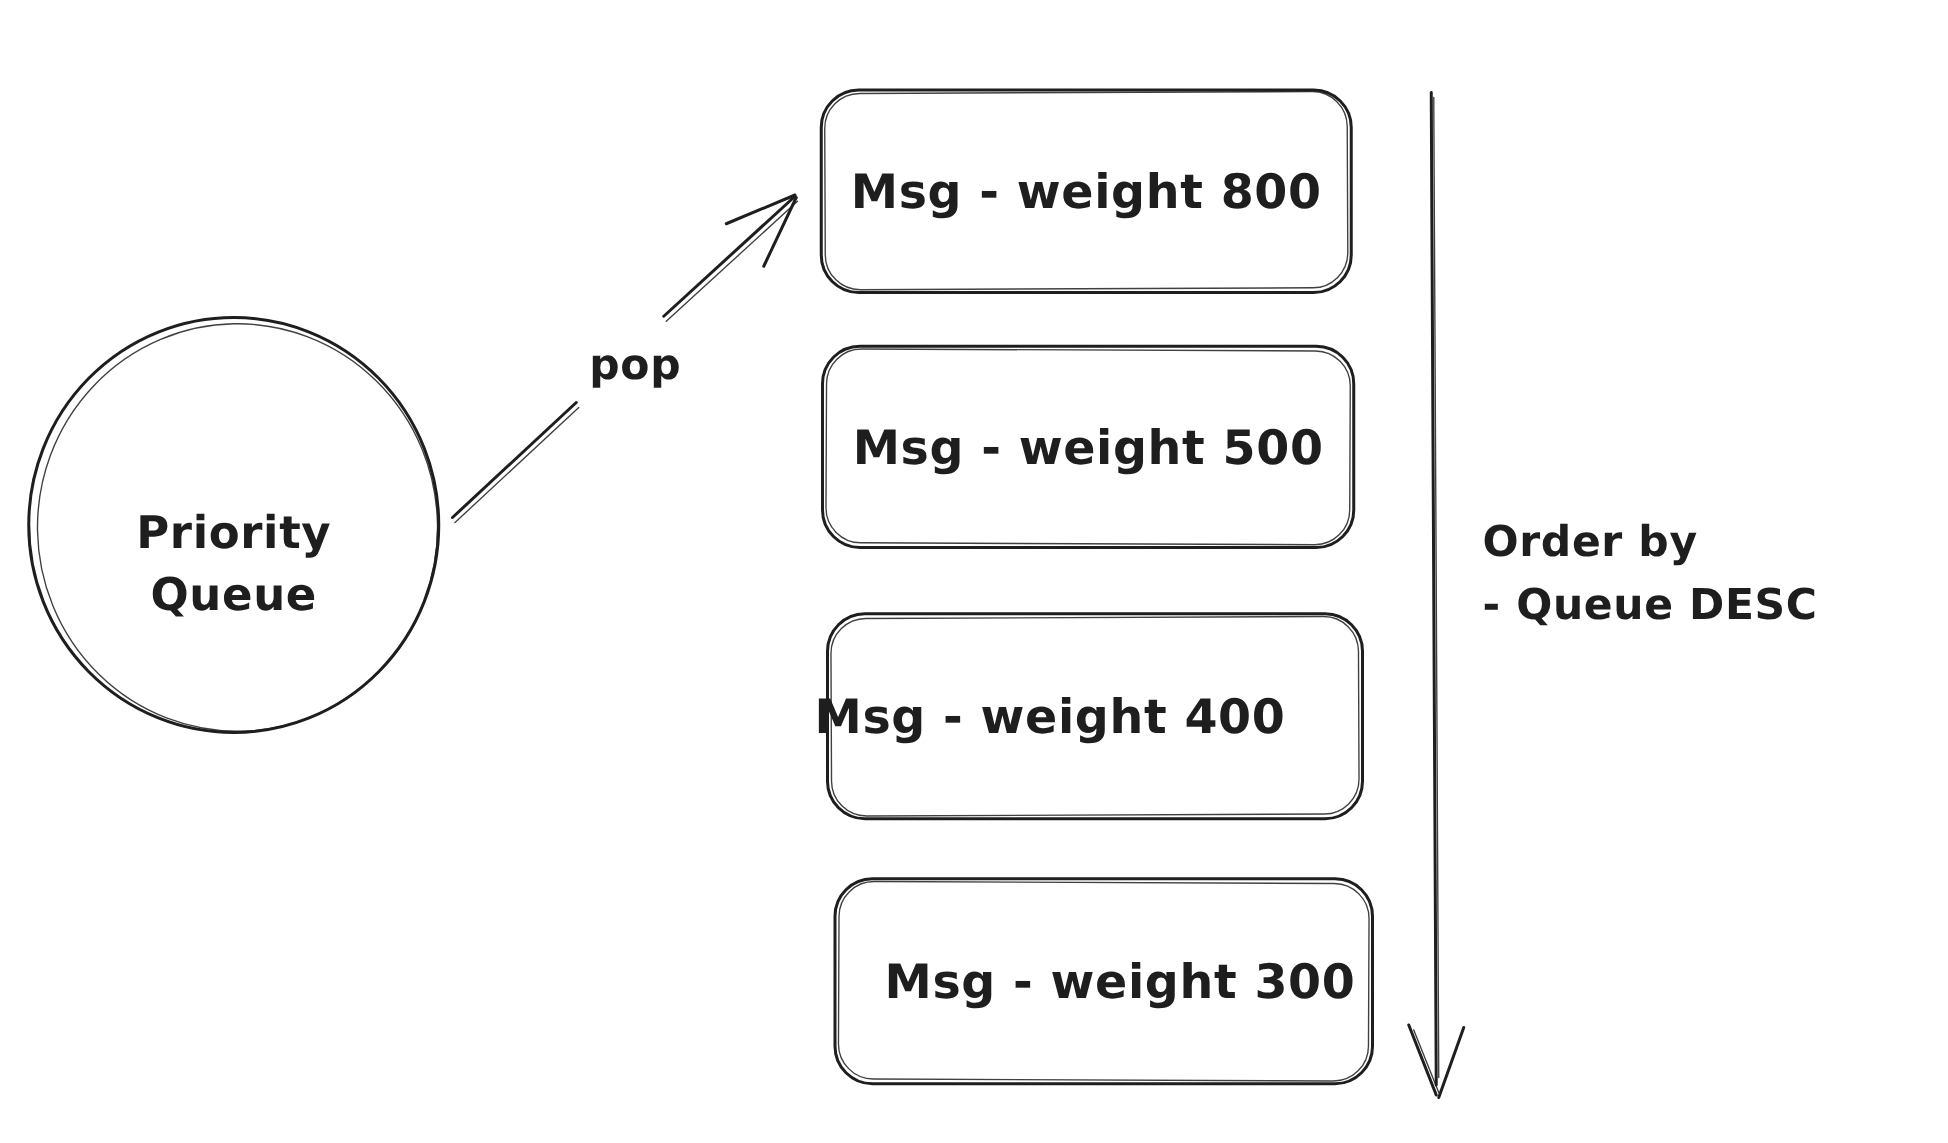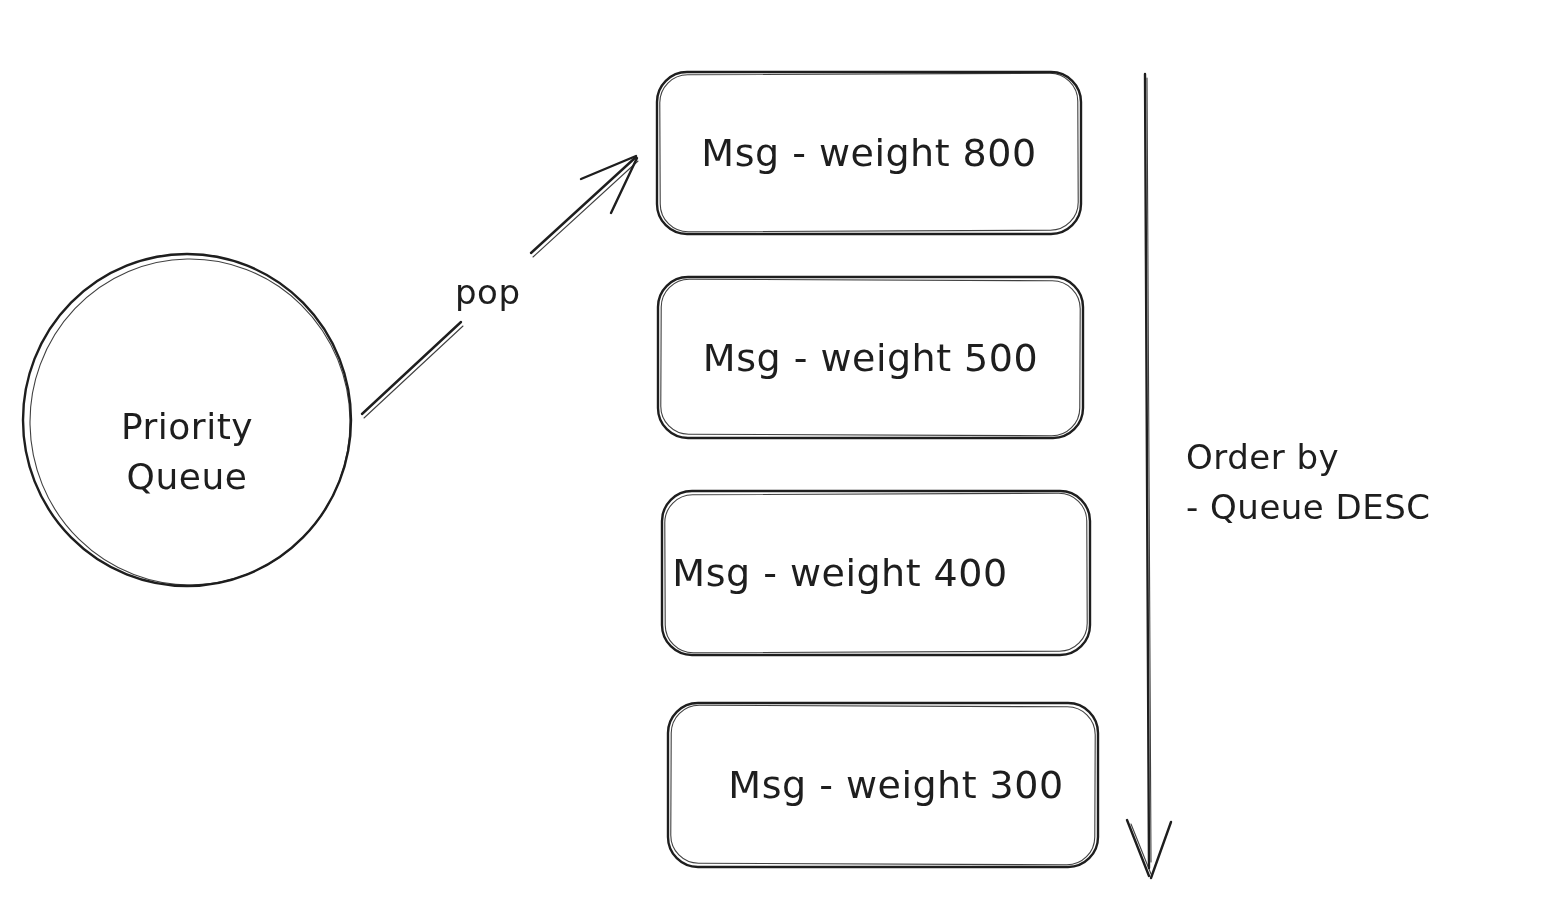--- a/index.html
+++ b/index.html
@@ -32,51 +32,51 @@
   .stroke-ghost {
     fill: none;
     stroke: var(--stroke);
     stroke-width: 1.1;
     opacity: 0.85;
     stroke-linecap: round;
   }
   .label {
     position: absolute;
     color: var(--stroke);
-    font-weight: normal;
+    font-weight: bold;
     letter-spacing: 0.5px;
     white-space: nowrap;
   }
   .queue-label {
     left: 62px; top: 374px;
     width: 250px;
     text-align: center;
     font-size: 36px;
     line-height: 50px;
     white-space: normal;
     margin-top: 28px;
   }
   .pop-label {
     left: 455px; top: 272px;
     width: 90px;
-    text-align: left;
+    text-align: right;
     font-size: 34px;
   }
   .msg-label {
     display: flex;
     align-items: center;
     justify-content: center;
     font-size: 38px;
   }
   .msg-label-1 { left: 657px; top: 72px;  width: 424px; height: 162px; }
   .msg-label-2 { left: 658px; top: 277px; width: 425px; height: 161px; }
   .msg-label-3 { left: 662px; top: 491px; width: 356px; height: 164px; }
   .msg-label-4 { left: 668px; top: 703px; width: 430px; height: 164px; margin-left: 13px; }
   .order-note {
-    left: 1186px; top: 432px;
+    left: 1186px; top: 409px;
     font-size: 34px;
     line-height: 50px;
   }
   .order-note span { display: block; }
 </style>
 </head>
 <body>
 
 <div class="stage">
 

